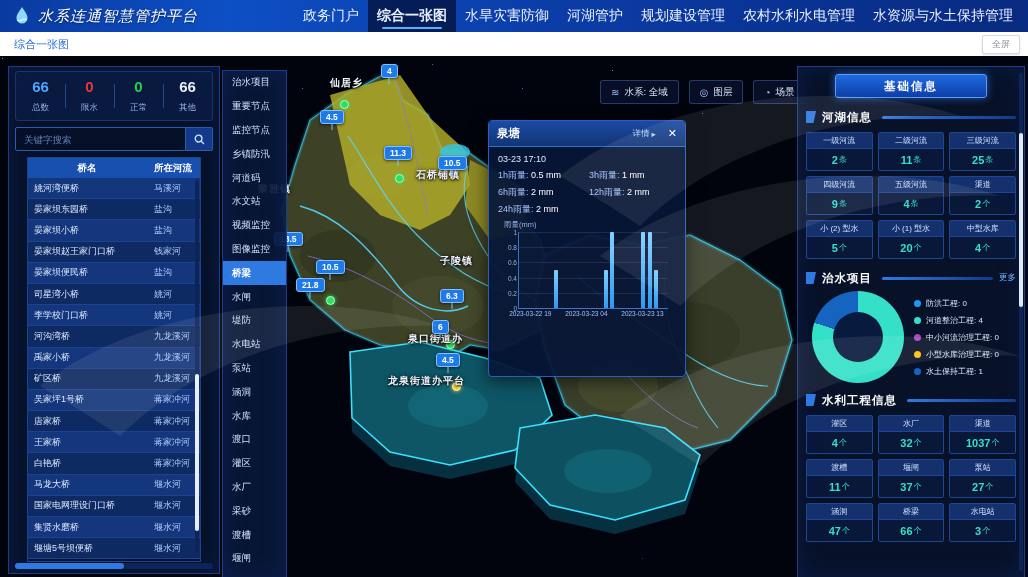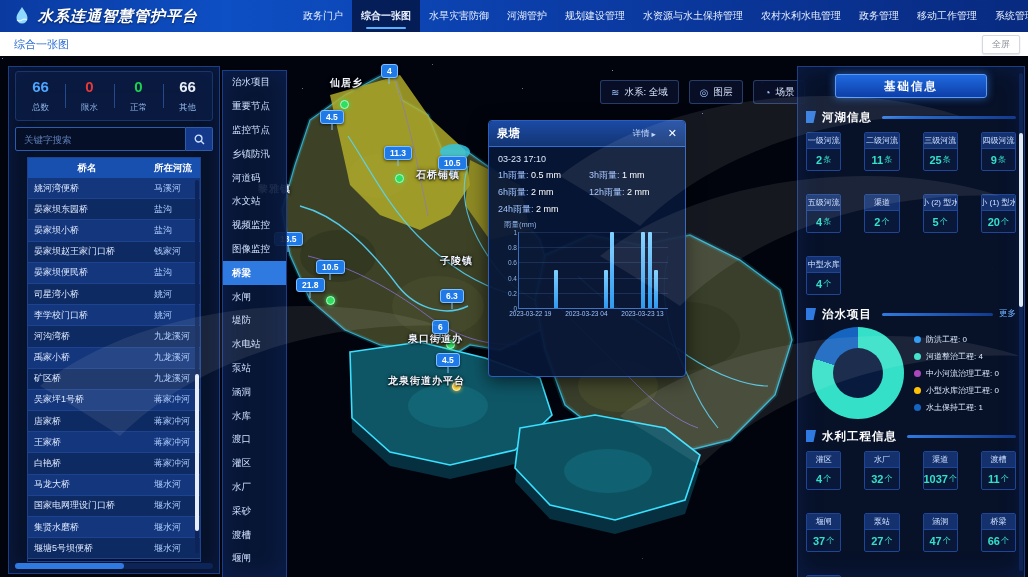--- a/index.html
+++ b/index.html
@@ -4,24 +4,24 @@
 <style>
   html,body{margin:0;padding:0}
   body{width:1028px;height:577px;overflow:hidden;position:relative;background:#01040c;
        font-family:"Liberation Sans","DejaVu Sans",sans-serif;-webkit-font-smoothing:antialiased}
   
   .navbar{position:absolute;left:0;top:0;width:1028px;height:32px;z-index:60;
     background:linear-gradient(90deg,#0a3aa0 0%,#0d4fc4 22%,#0b3ca6 55%,#082a80 100%);
     display:flex;align-items:center;color:#fff}
   .logo-wrap{display:flex;align-items:center;gap:6px;padding:0 10px 0 12px}
   .logo-icon{width:20px;height:20px;flex:0 0 auto}
-  .app-title{font-size:15px;font-weight:bold;font-style:italic;letter-spacing:1px;white-space:nowrap;
+  .app-title{font-size:15px;font-weight:normal;font-style:italic;letter-spacing:1px;white-space:nowrap;
     text-shadow:0 1px 2px rgba(0,0,0,.5)}
   .nav-menu{display:flex;align-items:stretch;height:100%;margin-left:86px}
-  .nav-item{display:flex;align-items:center;padding:0 9px;font-size:10px;color:#e8f0ff;cursor:pointer;
+  .nav-item{display:flex;align-items:center;padding:0 9px;font-size:14px;color:#e8f0ff;cursor:pointer;
     white-space:nowrap;position:relative}
   .nav-item.active{background:rgba(3,16,56,.75);font-weight:bold}
   .nav-item.active::after{content:"";position:absolute;left:14px;right:14px;bottom:3px;height:2px;
     background:#57b1ff;border-radius:1px}
   .nav-user{margin-left:auto;display:flex;align-items:center;gap:5px;padding-right:14px;font-size:9.5px;color:#eaf2ff}
   .avatar{width:15px;height:15px;border-radius:50%;background:radial-gradient(circle at 35% 30%,#6fd2ff,#1486e8)}
   
   .whitebar{position:absolute;left:0;top:32px;width:1028px;height:24px;background:#ffffff;z-index:55;
     display:flex;align-items:center}
   .breadcrumb{color:#2a6bd2;font-size:11px;padding-left:14px}
@@ -107,21 +107,21 @@
   .gline{position:absolute;left:0;right:0;height:1px;background:rgba(90,130,200,.22)}
   .gtick{position:absolute;left:-14px;width:12px;text-align:right;font-size:6.5px;color:#8fb3e8;transform:translateY(-3px)}
   .rbar{position:absolute;bottom:0;width:4px;background:linear-gradient(180deg,#7fd0ff,#2f9af0);border-radius:1px 1px 0 0}
   .rain-x{position:absolute;left:16px;right:4px;top:88px;height:10px}
   .rxt{position:absolute;font-size:6.5px;color:#9fc3ff;white-space:nowrap;transform:translateX(-35%)}
   
   .right-panel{left:797px;top:10px;width:226px;height:506px;padding-bottom:4px}
   .info-btn{display:block;margin:7px auto 8px;width:150px;height:22px;color:#fff;font-size:11.5px;font-weight:bold;
     letter-spacing:2px;text-align:center;line-height:22px;cursor:pointer;border-radius:3px;
     background:linear-gradient(180deg,#1f6ae0,#0d3ea8);border:1px solid #5a9af5;box-shadow:0 0 8px rgba(60,140,255,.6)}
-  .grid3{display:grid;grid-template-columns:repeat(4,1fr);gap:23px;margin:4px 8px 8px}
+  .grid3{display:grid;grid-template-columns:repeat(3,1fr);gap:5px;margin:4px 8px 8px}
   .cell{border:1px solid #1e4596;background:rgba(10,26,64,.7);border-radius:2px;overflow:hidden;cursor:pointer}
   .cl{height:15px;background:rgba(22,52,116,.9);color:#cfe0ff;font-size:8px;display:flex;align-items:center;
     justify-content:center;white-space:nowrap;border-bottom:1px solid #1e4596}
   .cv{height:21px;display:flex;align-items:center;justify-content:center;color:#35e0c8;font-size:11px;font-weight:bold;gap:1px}
   .cu{font-size:8px;font-weight:normal;color:#35e0c8}
   .proj-head .more{margin-left:auto;font-size:8.5px;color:#6fb0ff;cursor:pointer}
   .donut-wrap{display:flex;align-items:center;margin:2px 8px 6px;gap:10px}
   .donut{width:92px;height:92px;border-radius:50%;position:relative;flex:0 0 auto;margin-left:6px}
   .donut::after{content:"";position:absolute;left:21px;top:21px;width:50px;height:50px;border-radius:50%;background:#081b3f}
   .legend{display:flex;flex-direction:column;gap:6px}
@@ -142,22 +142,22 @@
       <path d="M5 14 q2.5 1.6 5 0 q2.5 -1.6 5 0" stroke="#dff4ff" stroke-width="1.2" fill="none"></path>
     </svg>
     <span class="app-title">水系连通智慧管护平台</span>
   </div>
   <div class="nav-menu">
     <div class="nav-item">政务门户</div>
     <div class="nav-item active">综合一张图</div>
     <div class="nav-item">水旱灾害防御</div>
     <div class="nav-item">河湖管护</div>
     <div class="nav-item">规划建设管理</div>
+    <div class="nav-item">农村水利水电管理</div>
     <div class="nav-item">水资源与水土保持管理</div>
-    <div class="nav-item">农村水利水电管理</div>
     <div class="nav-item">政务管理</div>
     <div class="nav-item">移动工作管理</div>
     <div class="nav-item">系统管理</div>
   </div>
   <div class="nav-user">
     <span class="avatar"></span>
     <span>hkxb42080201</span>
 
   </div>
 </div>

